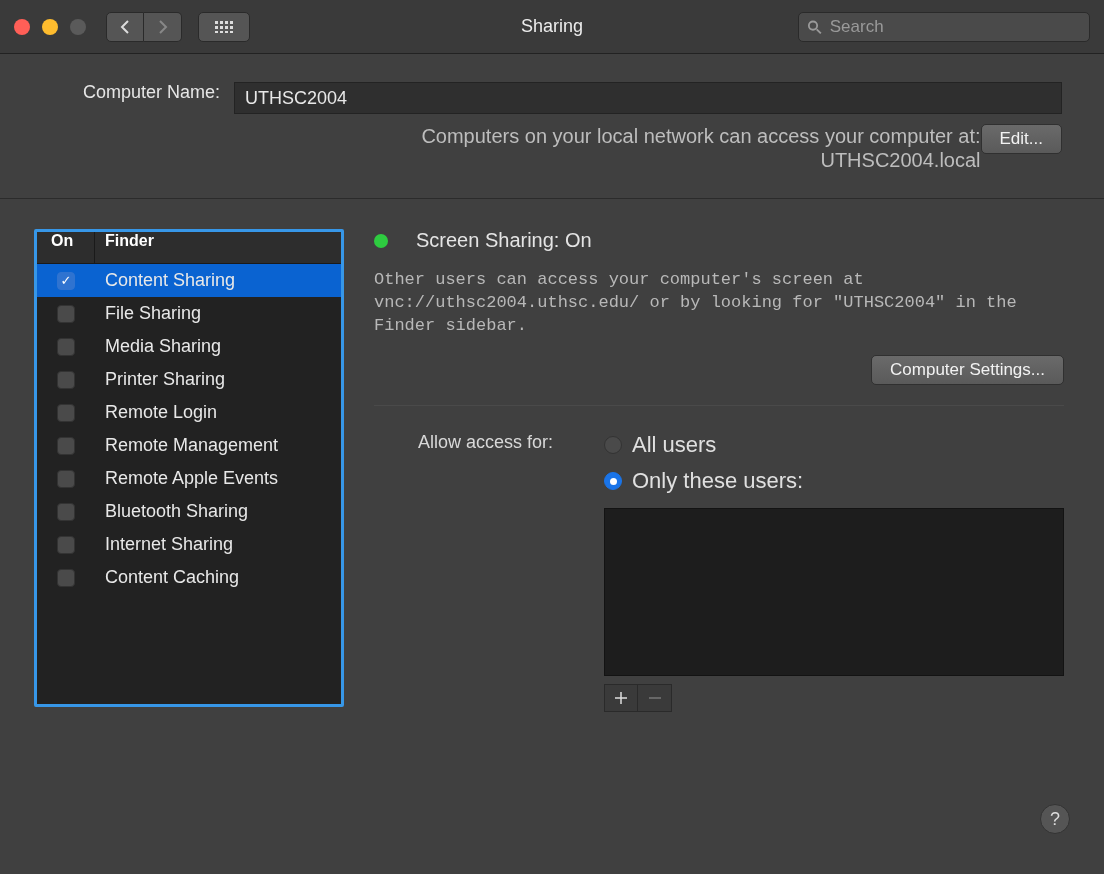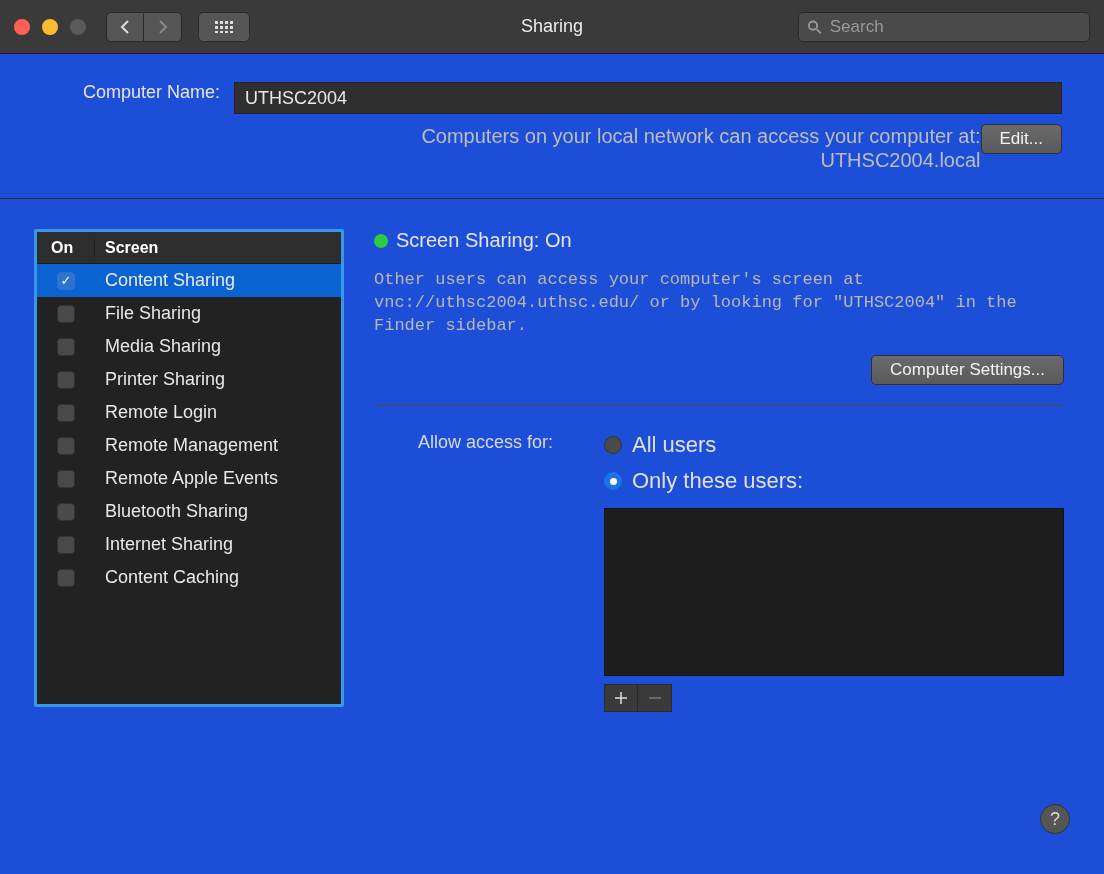--- a/index.html
+++ b/index.html
@@ -8,21 +8,21 @@
     padding: 0;
     background: #000;
     font-family: -apple-system, "Helvetica Neue", Arial, sans-serif;
     width: 1104px;
     height: 874px;
     overflow: hidden;
   }
   .window {
     width: 1104px;
     height: 874px;
-    background: #1d4ed8;
+    background: #404040;
     display: flex;
     flex-direction: column;
   }
   .titlebar {
     height: 54px;
     background: #3a3a3a;
     border-bottom: 1px solid #222;
     display: flex;
     align-items: center;
     position: relative;
@@ -121,21 +121,21 @@
     height: 478px;
     border: 3px solid #3797e8;
     border-radius: 2px;
     background: #222;
     overflow: hidden;
   }
   .listheader {
     display: flex;
     background: #2d2d2d;
     color: #fff; font-size: 16px; font-weight: 600;
-    height: 32px; align-items: center;
+    height: 32px; 
     border-bottom: 1px solid #1a1a1a;
   }
   .colOn { width: 58px; padding-left: 14px; border-right: 1px solid #1a1a1a; }
   .colSvc{ padding-left: 10px; }
   .svcrow {
     display: flex; align-items: center;
     height: 33px; color: #e8e8e8; font-size: 18px;
   }
   .svcrow.selected { background: #0a63d1; }
   .svcrow .chk {
@@ -149,21 +149,21 @@
   .chkbox.checked {
     background: #2f73d0;
     border-color: #2f73d0;
   }
   .chkbox.checked::after {
     content: "✓"; color: #fff; font-size: 13px; line-height: 1;
   }
   .svcrow .lbl { padding-left: 10px; }
 
   .detailpanel { flex: 1; color: #d4d4d4; }
-  .statusline { display:flex; align-items:center; gap:8px; }
+  .statusline { display:flex; align-items:center; gap:28px; }
   .statusdot {
     width: 14px; height: 14px; border-radius: 50%;
     background: #2ecc40;
   }
   .statustitle { color: #e4e4e4; font-size: 20px; }
   .desc {
     margin-top: 16px; color: #b8b8b8; font-size: 17px; line-height: 23px; font-family: Liberation Mono, monospace;
   }
   .rightbtn { display:flex; justify-content:flex-end; margin-top: 18px; }
   .sep { border-top: 1px solid #4a4a4a; margin: 20px 0 26px 0; }
@@ -272,21 +272,21 @@
       </div>
       <button class="btn">Edit...</button>
     </div>
   </div>
 
   <div class="mainsection">
 
     <div class="listpanel">
       <div class="listheader">
         <div class="colOn">On</div>
-        <div class="colSvc">Screen</div>
+        <div class="colSvc">Finder</div>
       </div>
       <div id="svc-rows">
           <div class="svcrow selected">
             <div class="chk">
               <div class="chkbox checked"></div>
             </div>
             <div class="lbl">Content Sharing</div>
           </div>
           <div class="svcrow">
             <div class="chk">

